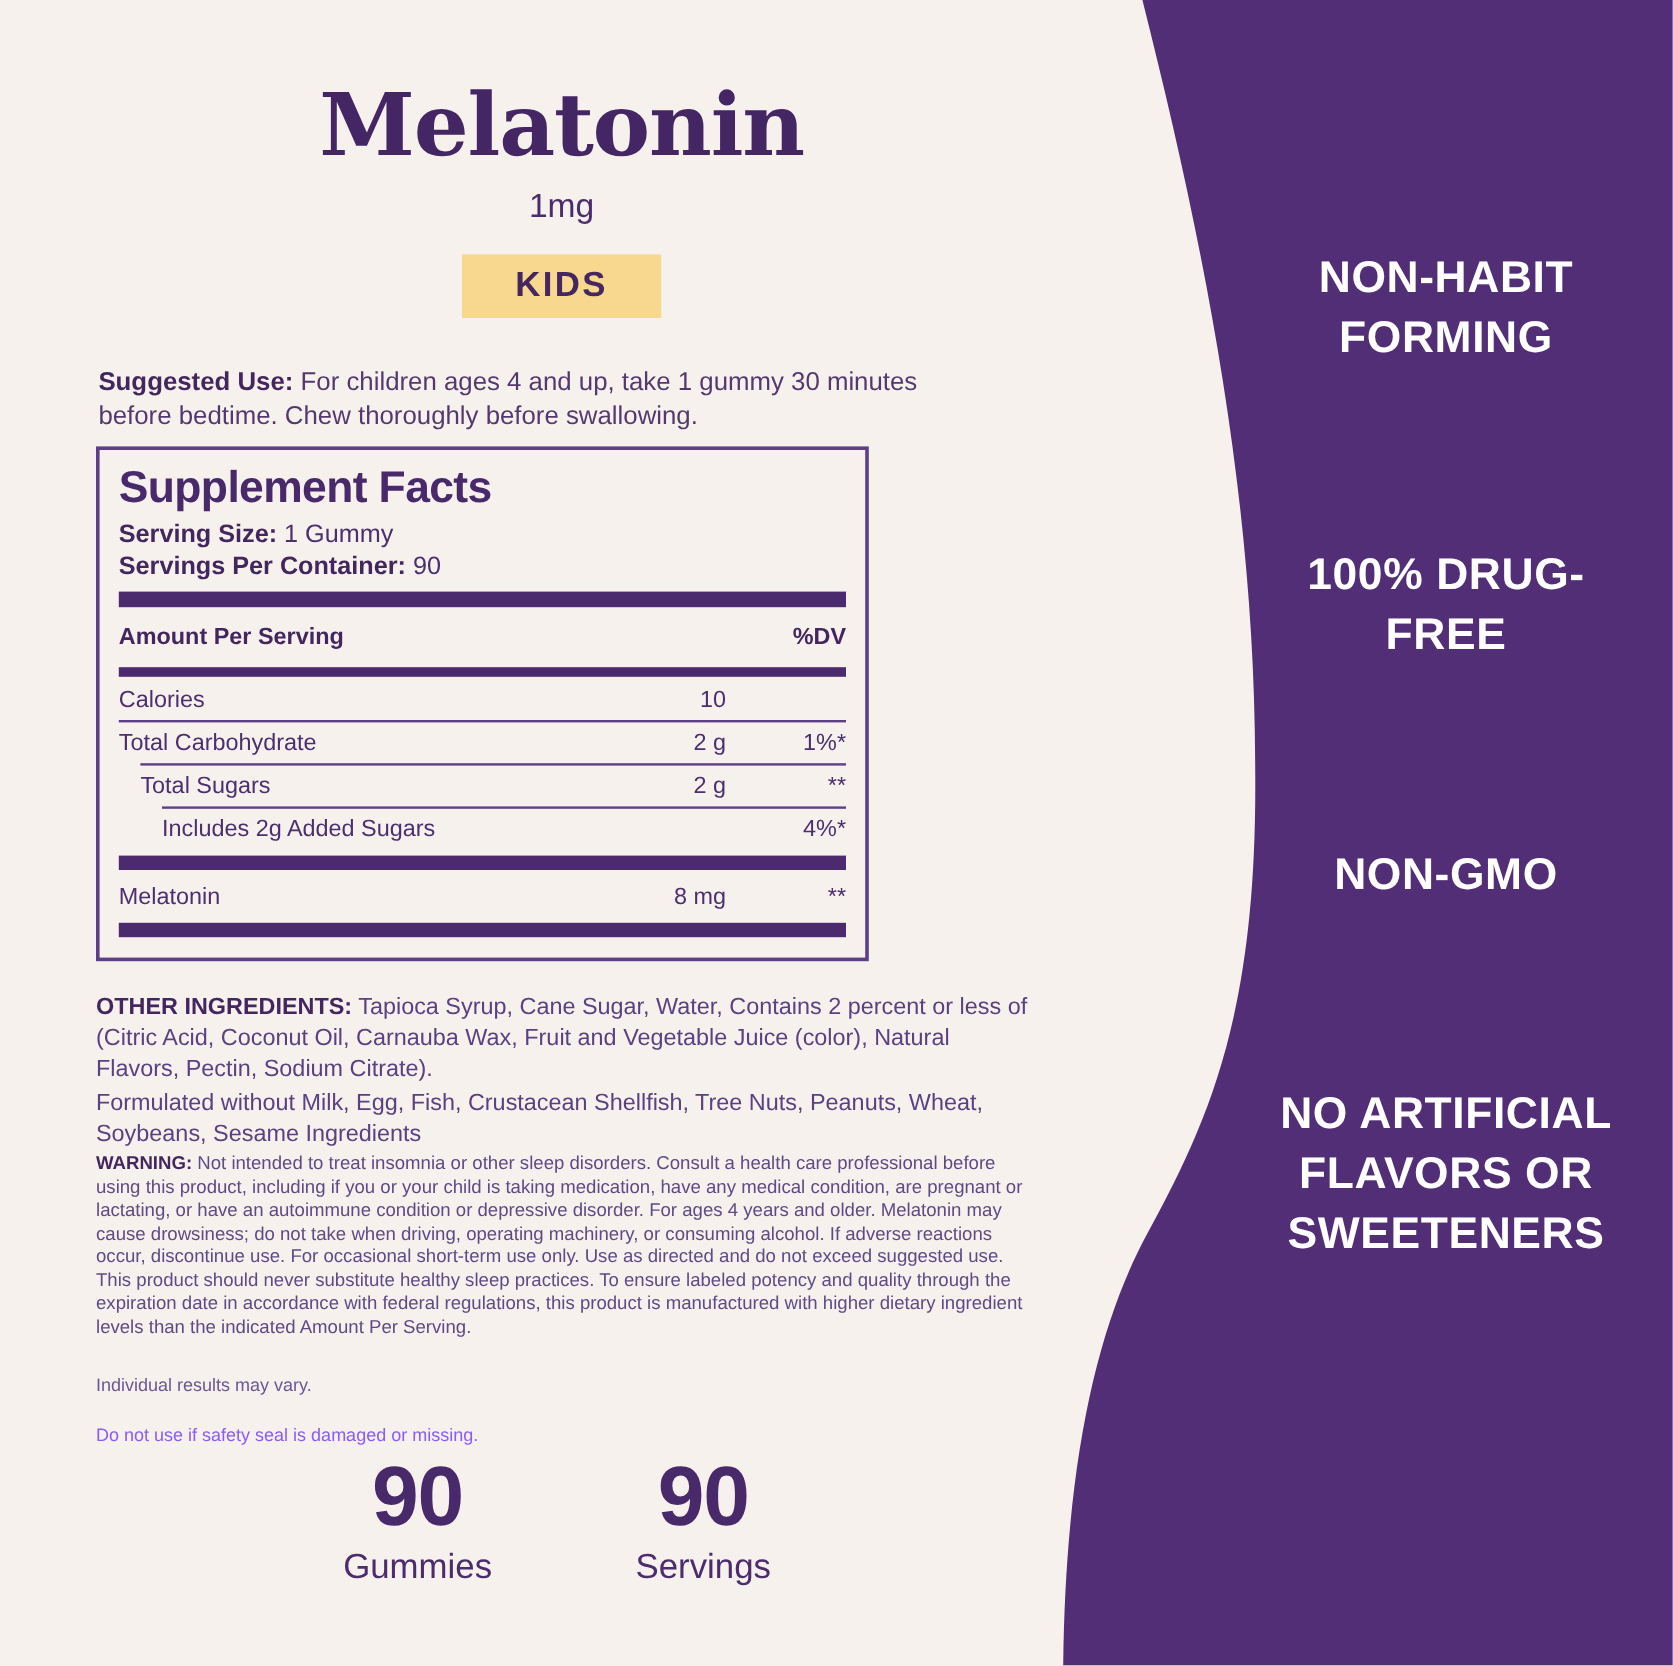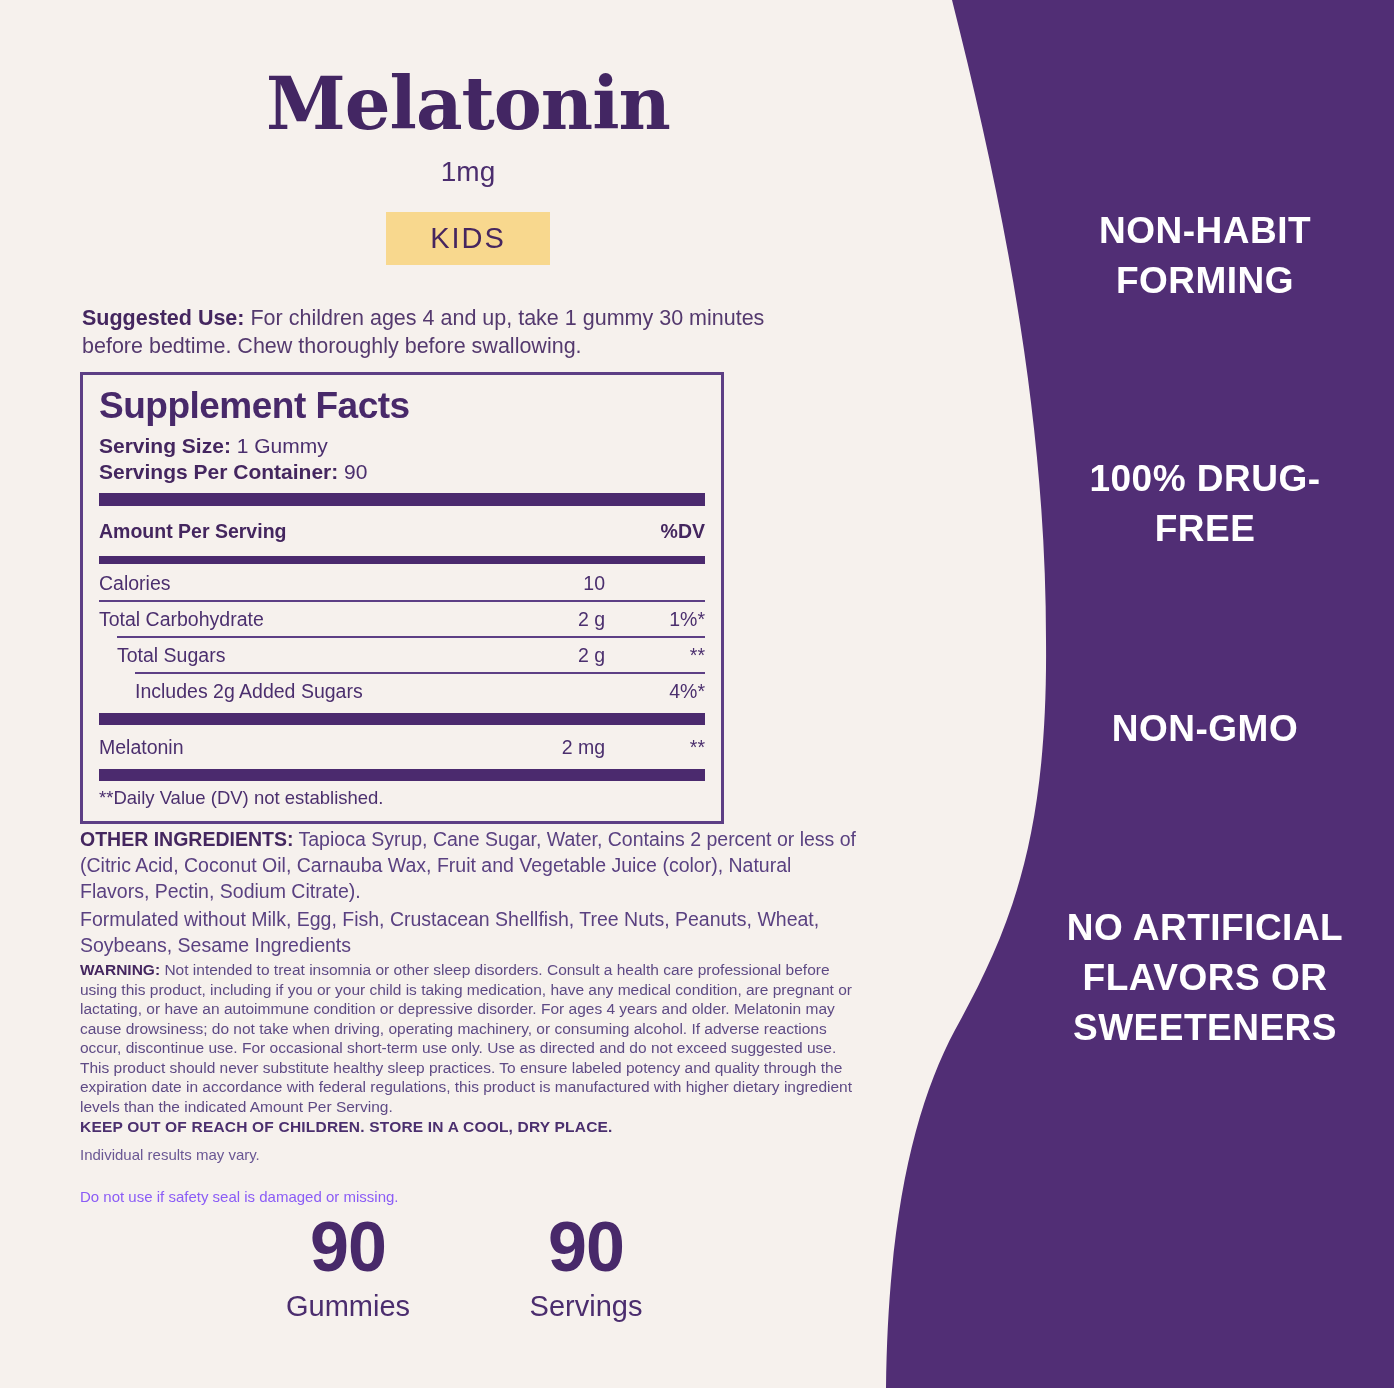--- a/index.html
+++ b/index.html
@@ -16,21 +16,21 @@
 
   
   .title-block{position:absolute;left:78px;top:66px;width:780px;text-align:center;}
   .product-title{
     margin:0;font-family:"DejaVu Serif",serif;font-weight:700;
     font-size:72px;line-height:1.05;color:#432663;letter-spacing:-1px;
   }
   .product-dose{margin-top:14px;font-size:28px;font-weight:500;color:#4b2d6e;}
   .badge{
     display:inline-block;margin-top:24px;background:#f8d88e;color:#46265f;
-    font-size:29px;font-weight:400;letter-spacing:2px;
+    font-size:29px;font-weight:700;letter-spacing:2px;
     padding:12px 44px;line-height:1;
   }
 
   .suggested{
     position:absolute;left:82px;top:304px;width:700px;margin:0;
     font-size:21.5px;line-height:28px;color:#54396e;
   }
   .suggested strong{color:#44265f;}
 
   
@@ -154,42 +154,40 @@
     <div class="row">
       <span class="name indent-2">Includes 2g Added Sugars</span>
       <span class="amount"></span>
       <span class="dv">4%*</span>
     </div>
 
     <div class="bar heavy"></div>
 
     <div class="row">
       <span class="name">Melatonin</span>
-      <span class="amount">2 mg</span>
+      <span class="amount">8 mg</span>
       <span class="dv">**</span>
     </div>
 
     <div class="bar heavy"></div>
 
-    <div class="footnote">**Daily Value (DV) not established.</div>
   </div>
 
   <p class="para other-ingredients">
     <strong>OTHER INGREDIENTS:</strong>
     <span>Tapioca Syrup, Cane Sugar, Water, Contains 2 percent or less of (Citric Acid, Coconut Oil, Carnauba Wax, Fruit and Vegetable Juice (color), Natural Flavors, Pectin, Sodium Citrate).</span>
   </p>
 
   <p class="para allergens">Formulated without Milk, Egg, Fish, Crustacean Shellfish, Tree Nuts, Peanuts, Wheat, Soybeans, Sesame Ingredients</p>
 
   <p class="para warning">
     <strong>WARNING:</strong>
     <span>Not intended to treat insomnia or other sleep disorders. Consult a health care professional before using this product, including if you or your child is taking medication, have any medical condition, are pregnant or lactating, or have an autoimmune condition or depressive disorder. For ages 4 years and older. Melatonin may cause drowsiness; do not take when driving, operating machinery, or consuming alcohol. If adverse reactions occur, discontinue use. For occasional short-term use only. Use as directed and do not exceed suggested use. This product should never substitute healthy sleep practices. To ensure labeled potency and quality through the expiration date in accordance with federal regulations, this product is manufactured with higher dietary ingredient levels than the indicated Amount Per Serving.</span>
   </p>
 
-  <p class="para keepout">KEEP OUT OF REACH OF CHILDREN. STORE IN A COOL, DRY PLACE.</p>
   <p class="para fineprint-1">Individual results may vary.</p>
   <p class="para fineprint-2">Do not use if safety seal is damaged or missing.</p>
 
   <div class="stat stat-gummies">
     <div class="stat-value">90</div>
     <div class="stat-label">Gummies</div>
   </div>
   <div class="stat stat-servings">
     <div class="stat-value">90</div>
     <div class="stat-label">Servings</div>

